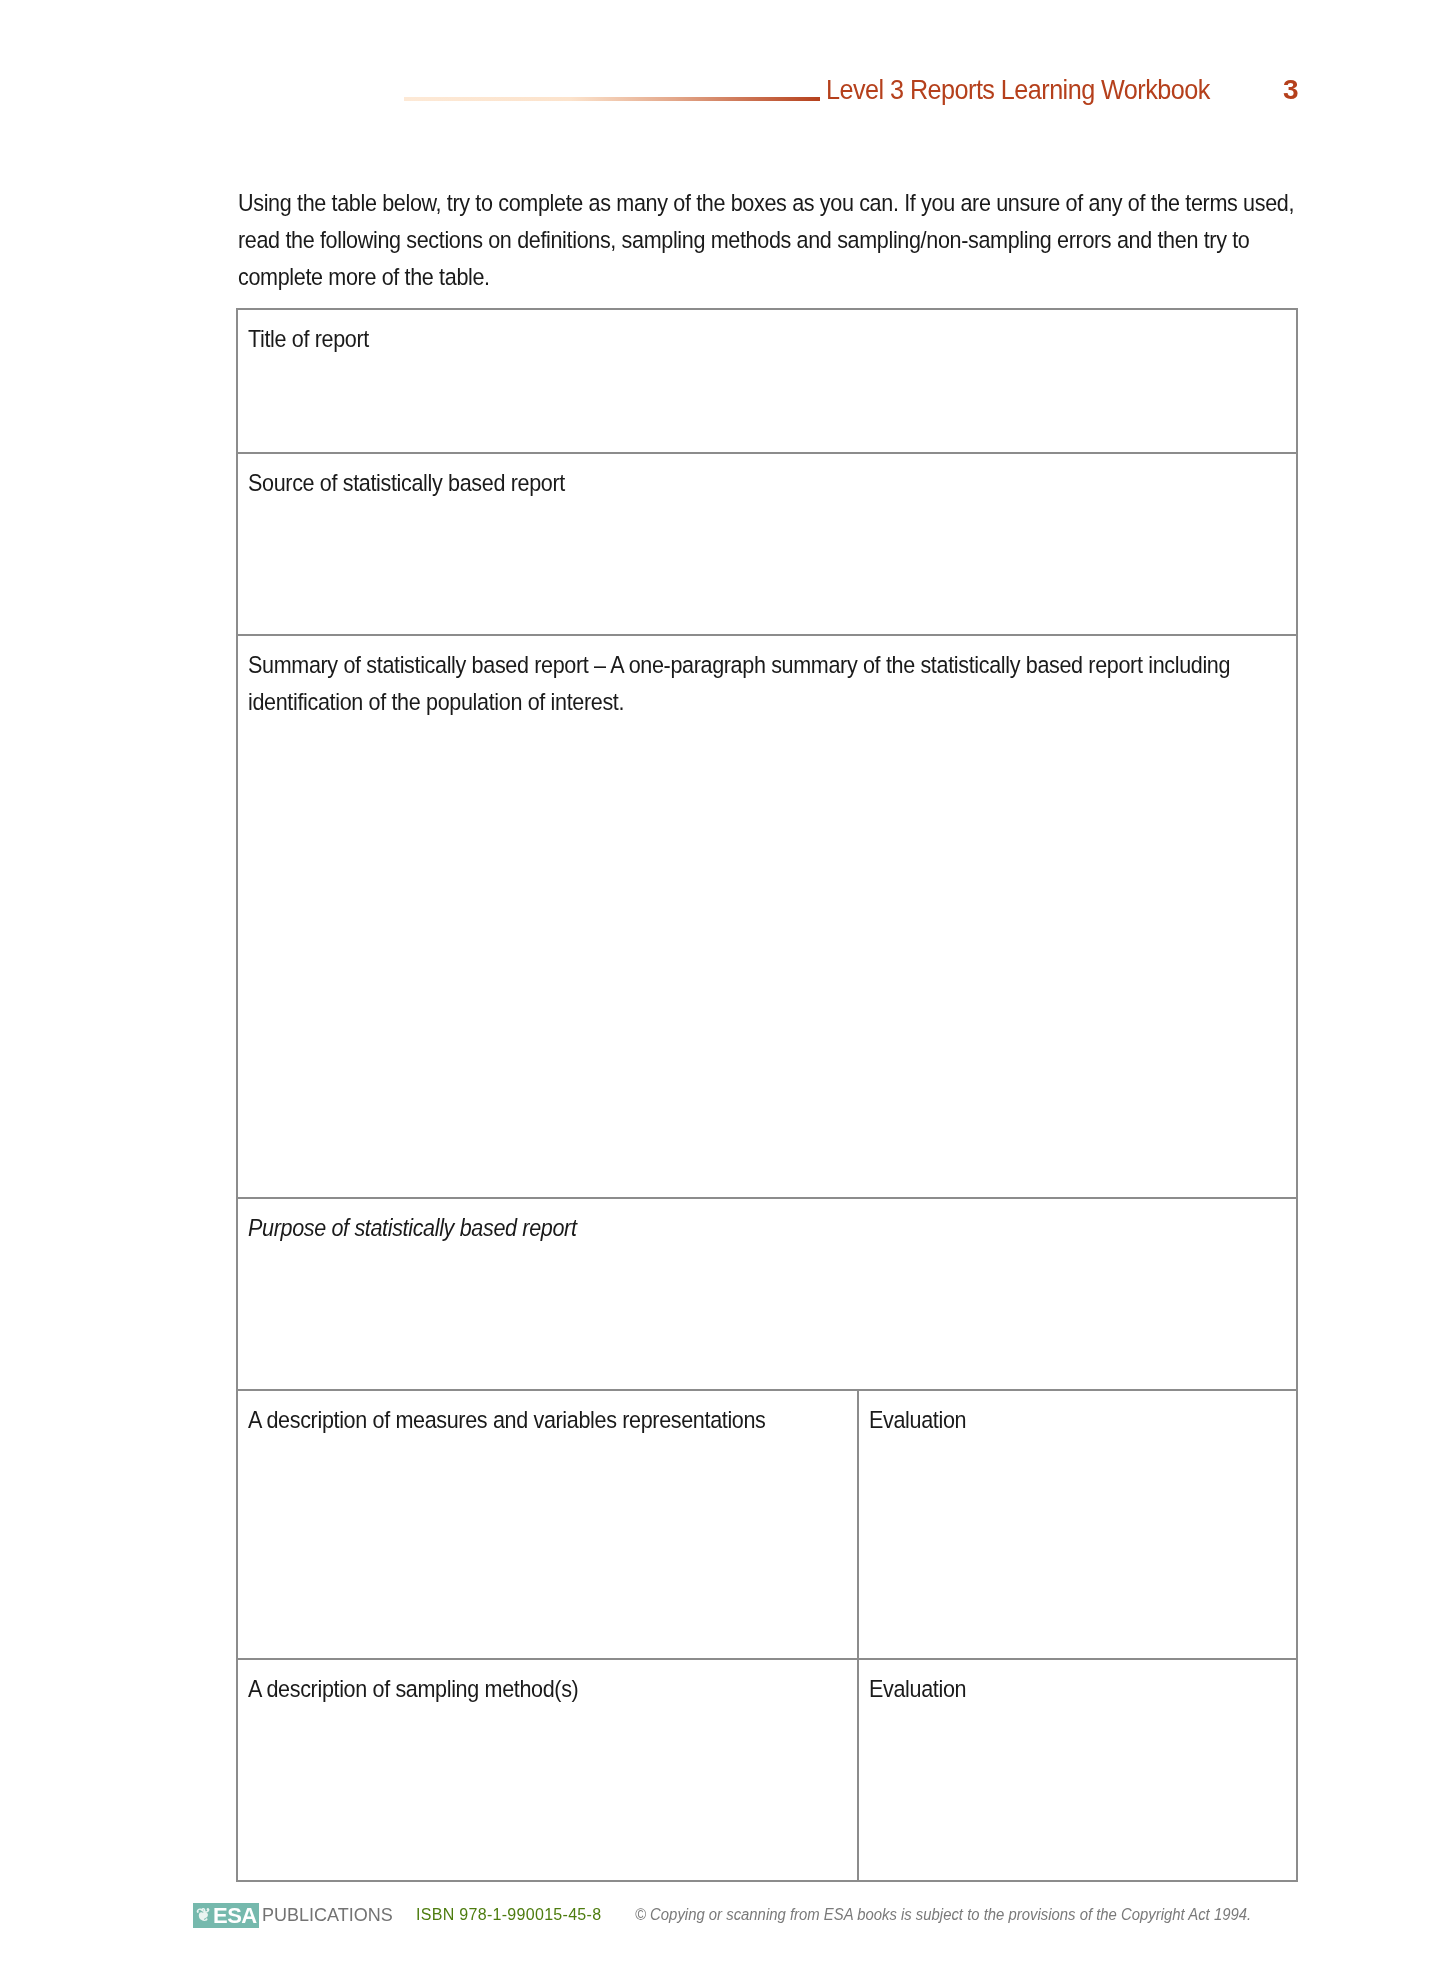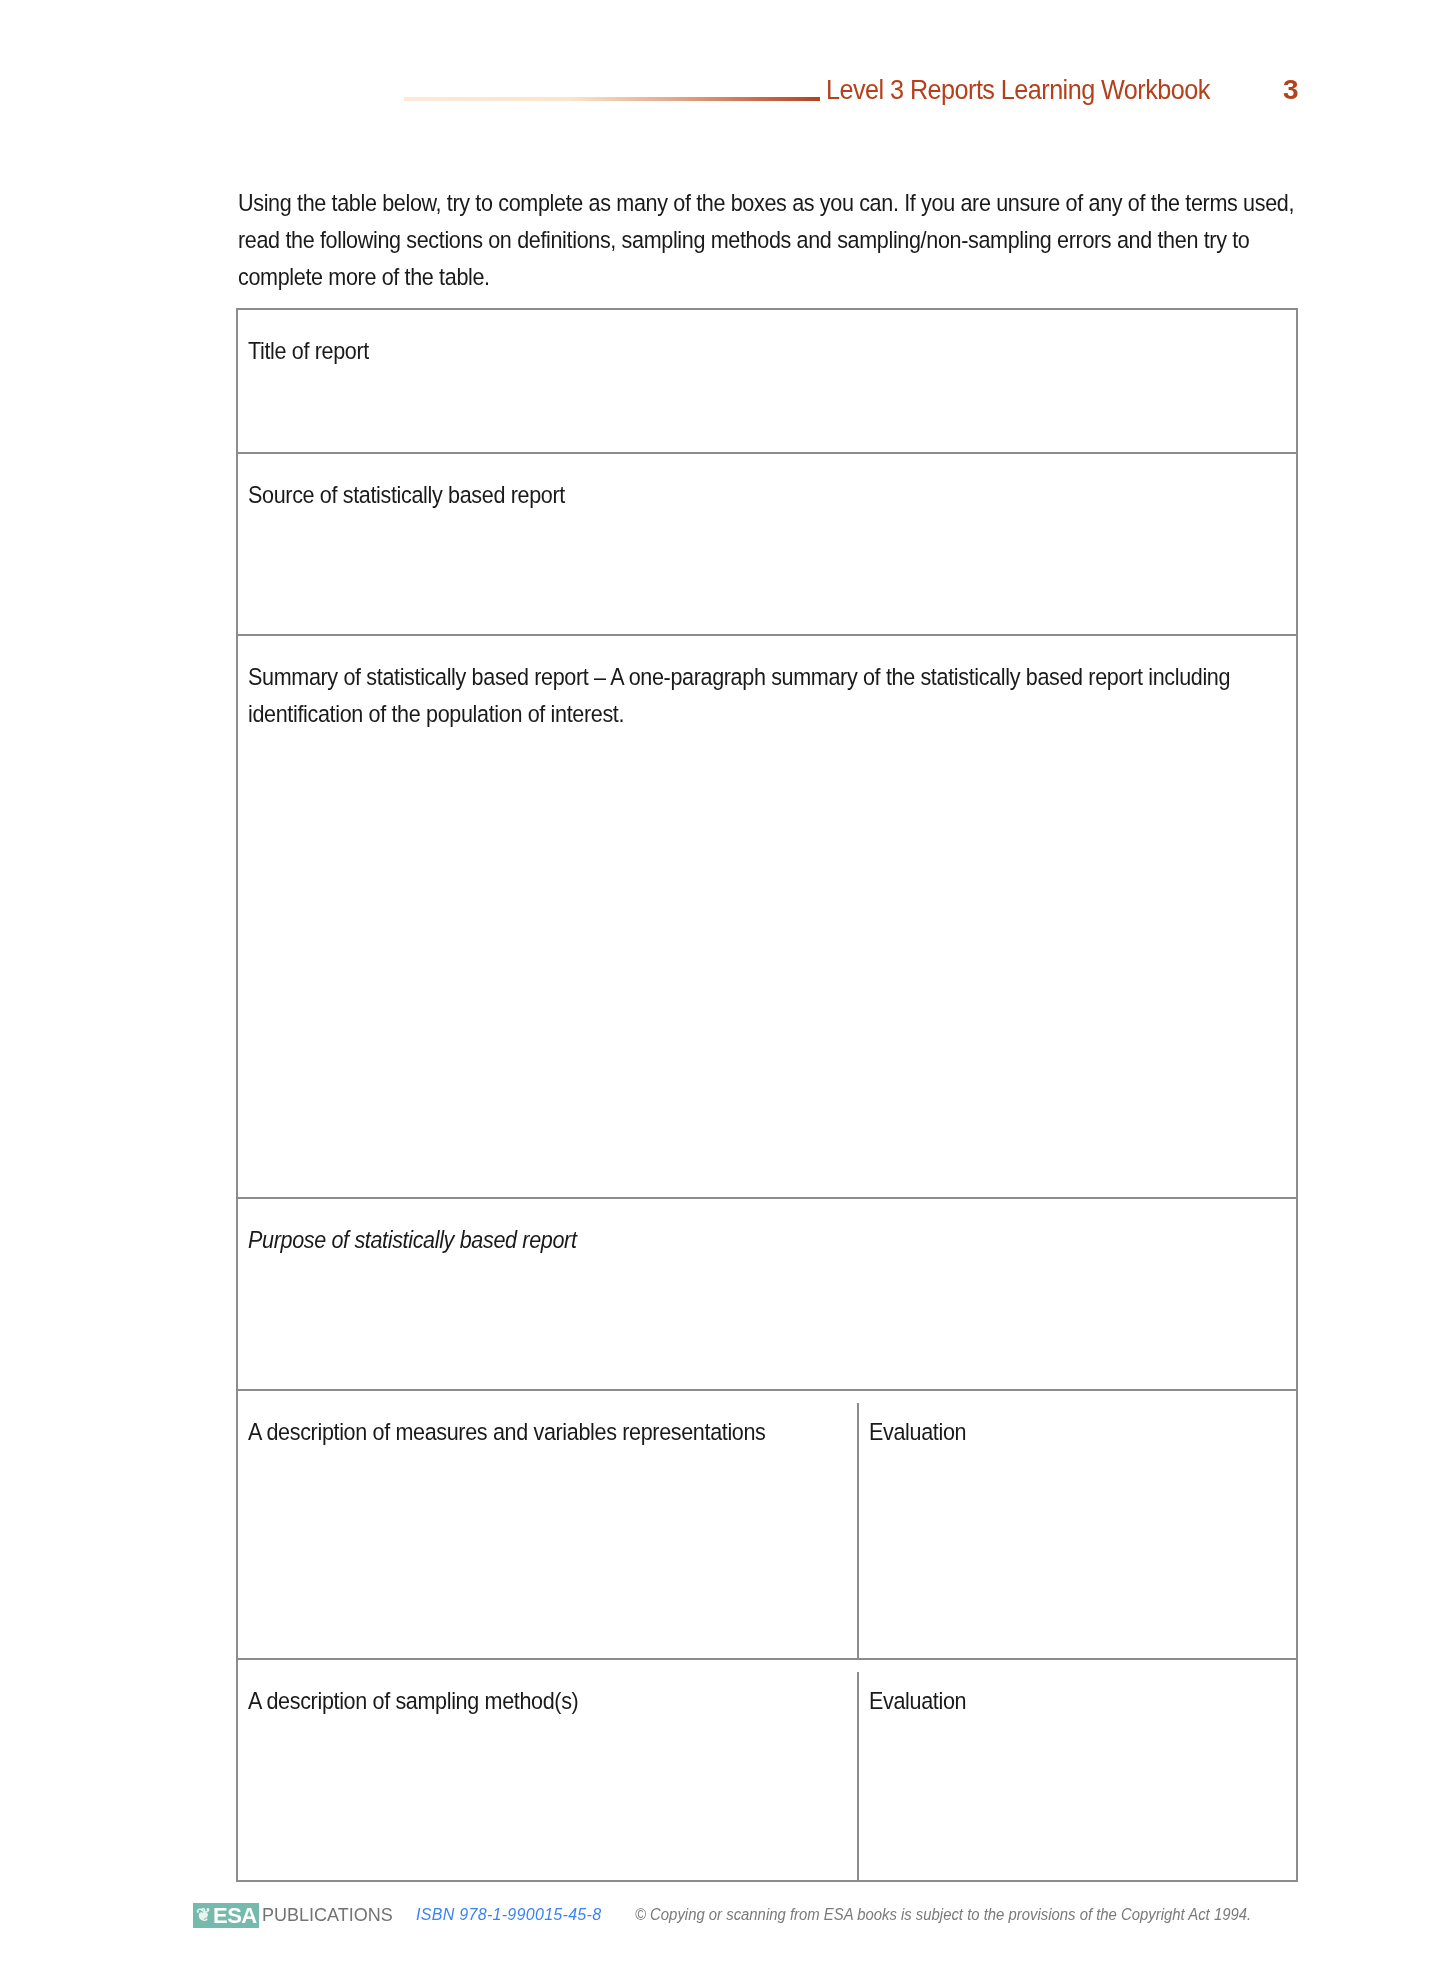--- a/index.html
+++ b/index.html
@@ -9,31 +9,31 @@
                  background: linear-gradient(to right, #fde9d6 0%, #fce3cc 40%, #e3a78a 65%, #b5401c 100%); }
   .header-title { position: absolute; left: 826px; top: 74px; font-size: 28px; color: #b5401c;
                   letter-spacing: -0.6px; transform: scaleX(0.9); transform-origin: left top; white-space: nowrap; }
   .header-page { position: absolute; left: 1283px; top: 74px; font-size: 28px; color: #b5401c; font-weight: bold; }
   .intro { position: absolute; left: 238px; top: 184px; width: 1080px; font-size: 24.5px; line-height: 37px;
            letter-spacing: -0.4px; transform: scaleX(0.88); transform-origin: left top; width: 1210px; }
   .table { position: absolute; left: 236px; top: 308px; width: 1062px; height: 1574px;
            border: 2px solid #8c8c8c; box-sizing: border-box; }
   .row { position: absolute; left: 0; right: 0; border-top: 2px solid #8c8c8c; box-sizing: border-box; }
   .row.first { border-top: none; }
-  .cell { position: absolute; top: 0; bottom: 0; box-sizing: border-box; padding: 10px 10px; margin-top: 12px; }
+  .cell { position: absolute; top: 0; bottom: 0; box-sizing: border-box; padding: 10px 10px; }
   .cell-label { display: block; font-size: 24.5px; line-height: 37px; letter-spacing: -0.4px;
                 transform: scaleX(0.88); transform-origin: left top; width: 113%; }
   .cell.split { border-left: 2px solid #8c8c8c; }
   .footer { position: absolute; top: 1903px; left: 193px; height: 26px; white-space: nowrap; }
   .logo { position: absolute; left: 0; top: 0; width: 66px; height: 25px; background: #76b9ad;
           color: #fff; font-weight: bold; font-size: 22px; line-height: 25px; }
   .logo-leaf { position: absolute; left: 3px; top: 0; font-size: 18px; color: #e9f4f1; }
   .logo-text { position: absolute; left: 20px; top: 0; letter-spacing: -0.5px; }
   .pub { position: absolute; left: 69px; top: 2px; font-size: 18px; color: #737373; letter-spacing: 0px; }
-  .isbn { position: absolute; left: 223px; top: 3px; font-size: 16px; color: #3b82f6; font-style: italic; letter-spacing: 0.3px; }
+  .isbn { position: absolute; left: 223px; top: 3px; font-size: 16px; color: #4d7c0f; letter-spacing: 0.3px; }
   .copy { position: absolute; left: 442px; top: 3px; font-size: 16px; color: #7a7a7a; font-style: italic;
           transform: scaleX(0.93); transform-origin: left top; }
 </style>
 </head>
 <body>
 
 <div class="header-line"></div>
 <div class="header-title">Level 3 Reports Learning Workbook</div>
 <div class="header-page">3</div>
 

